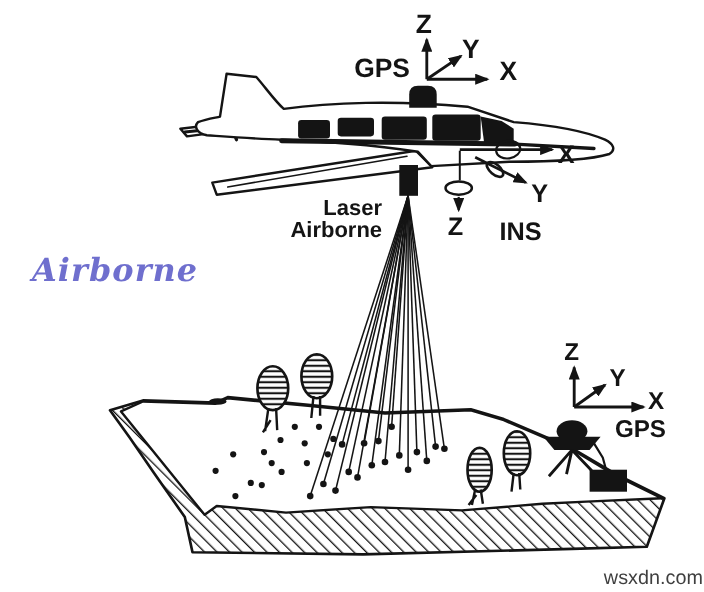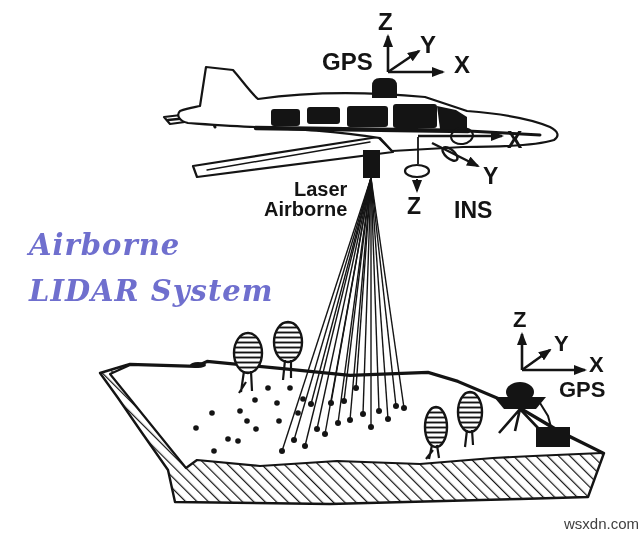--- a/index.html
+++ b/index.html
@@ -9,21 +9,21 @@
   .axis-label{font-family:"Liberation Sans",sans-serif;font-weight:700;fill:#141414;}
   .f24{font-size:24px;}
   .f23{font-size:23px;}
   .f22{font-size:22px;}
   .scanner-label{position:absolute;left:264px;top:179px;font-size:20px;font-weight:700;
                  line-height:20px;color:#141414;letter-spacing:0px;text-align:right;}
   .title{position:absolute;left:29px;font-family:"DejaVu Serif","Liberation Serif",serif;
          font-style:italic;font-weight:700;font-size:29px;letter-spacing:1px;}
   #title-line1{top:228px;}
   #title-line2{top:274px;}
-  .watermark{position:absolute;right:1px;top:515px;font-size:15px;color:#3f3f3f;
+  .watermark{position:absolute;right:1px;top:515px;font-size:18px;color:#3f3f3f;
              font-family:"Liberation Sans",sans-serif;}
 </style>
 </head>
 <body>
 
 <div id="stage">
 
   <svg id="art" width="640" height="538" viewBox="0 0 640 538">
     <defs>
       <marker id="arr" markerUnits="userSpaceOnUse" markerWidth="13" markerHeight="10" refX="11" refY="5" orient="auto">
@@ -198,16 +198,15 @@
     <text class="axis-label f22" x="589" y="372">X</text>
     <text class="axis-label f22" x="559" y="397">GPS</text>
   </svg>
 
   <div class="scanner-label">
     <div>Laser</div>
     <div>Airborne</div>
   </div>
 
   <div class="title" id="title-line1" style="color: rgb(111, 111, 206);">Airborne</div>
-  <div class="title" id="title-line2" style="color: rgb(111, 111, 206);">LIDAR System</div>
 
   <div class="watermark">wsxdn.com</div>
 </div>
 
 </body></html>

